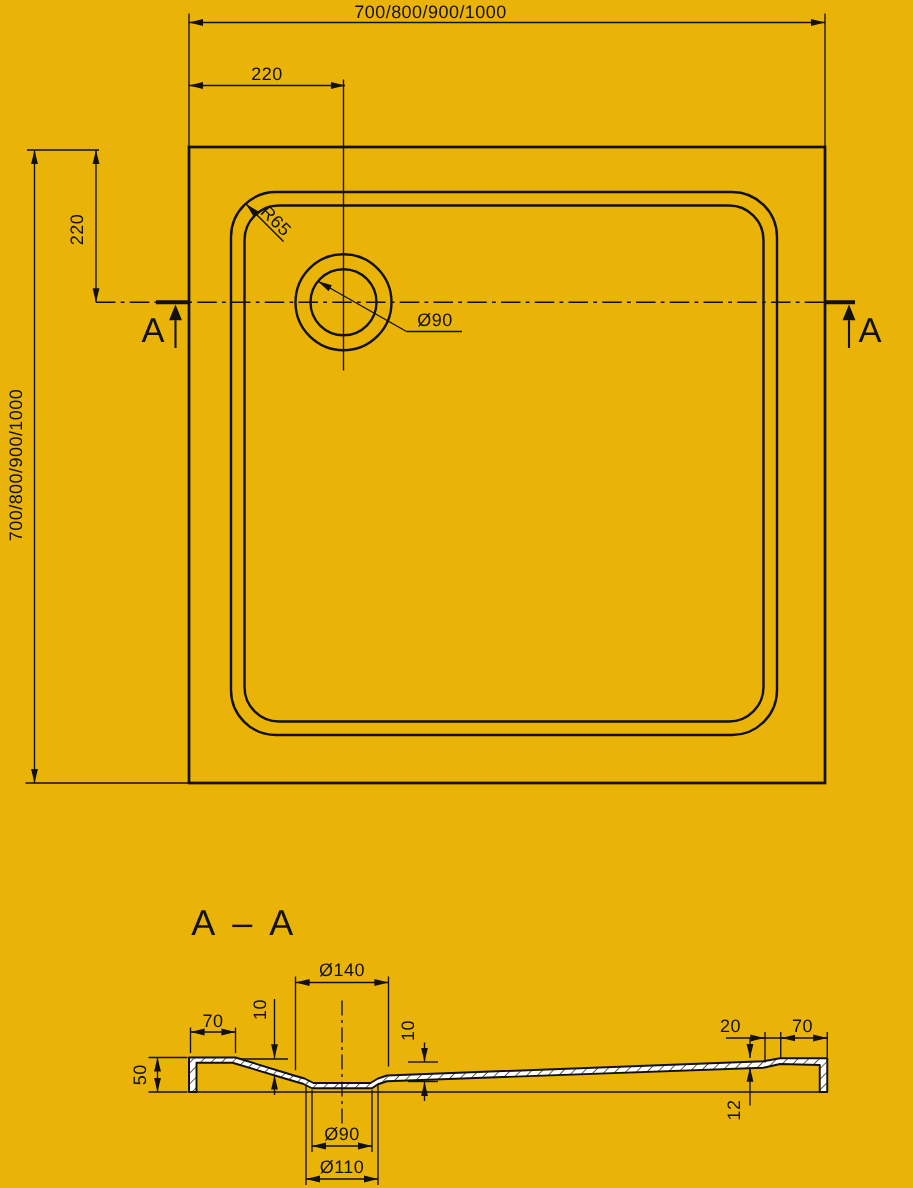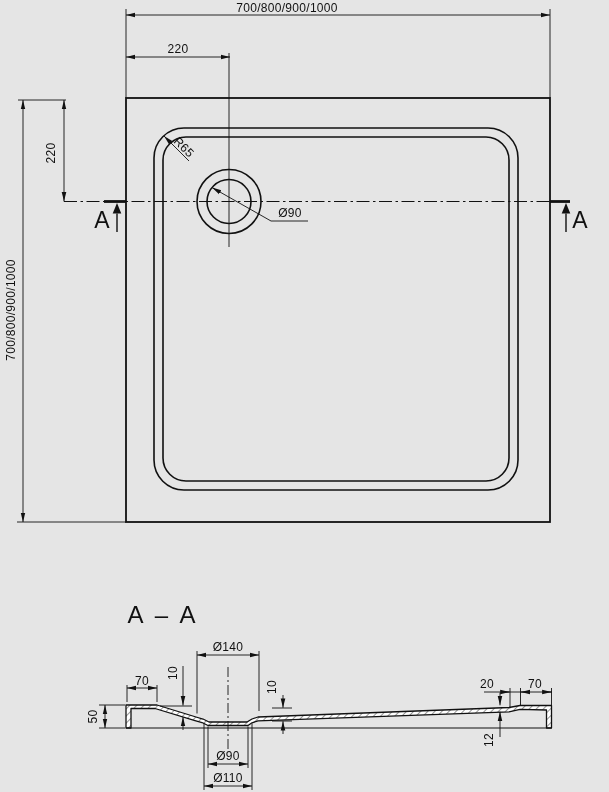--- a/index.html
+++ b/index.html
@@ -1,16 +1,16 @@
 <!DOCTYPE html>
 <html><head>
 <meta charset="utf-8">
 <style>
   html,body{margin:0;padding:0;background:#ffffff;}
-  .sheet{position:relative;width:609px;height:792px;background:#e5e5e5;overflow:hidden;}
+  .sheet{position:relative;width:609px;height:792px;background:#eab308;overflow:hidden;}
   svg{display:block;}
   text{font-family:"Liberation Sans","DejaVu Sans",sans-serif;fill:#111;}
   .dim{font-size:12px;letter-spacing:0.3px;}
   .big{font-size:23px;}
   .title{font-size:24px;letter-spacing:3px;}
 </style>
 </head>
 <body>
 
 <div class="sheet">

